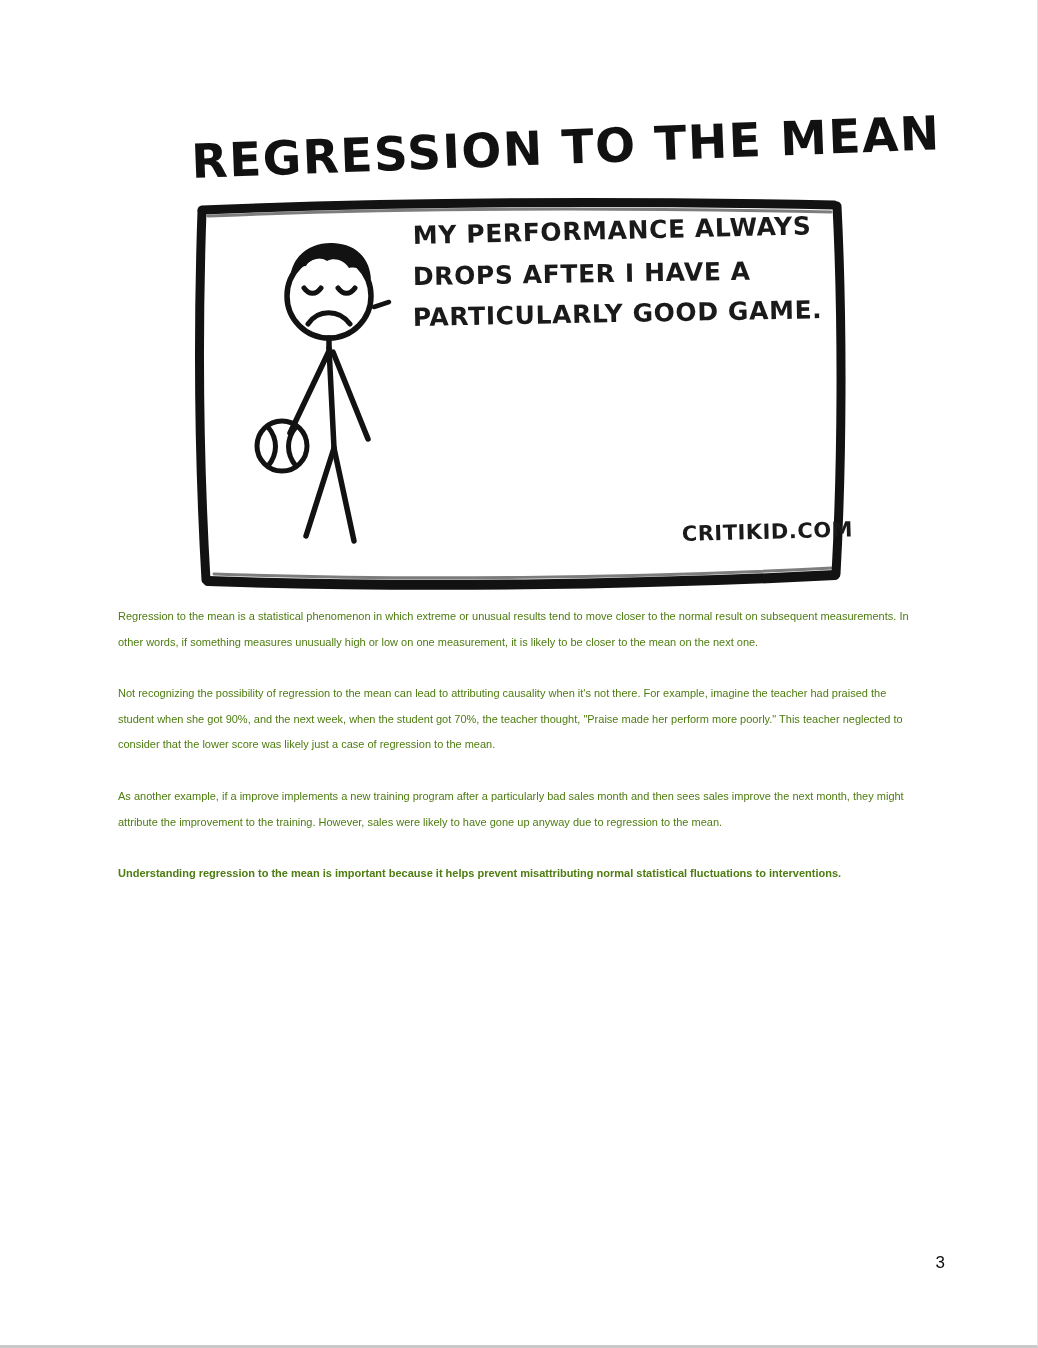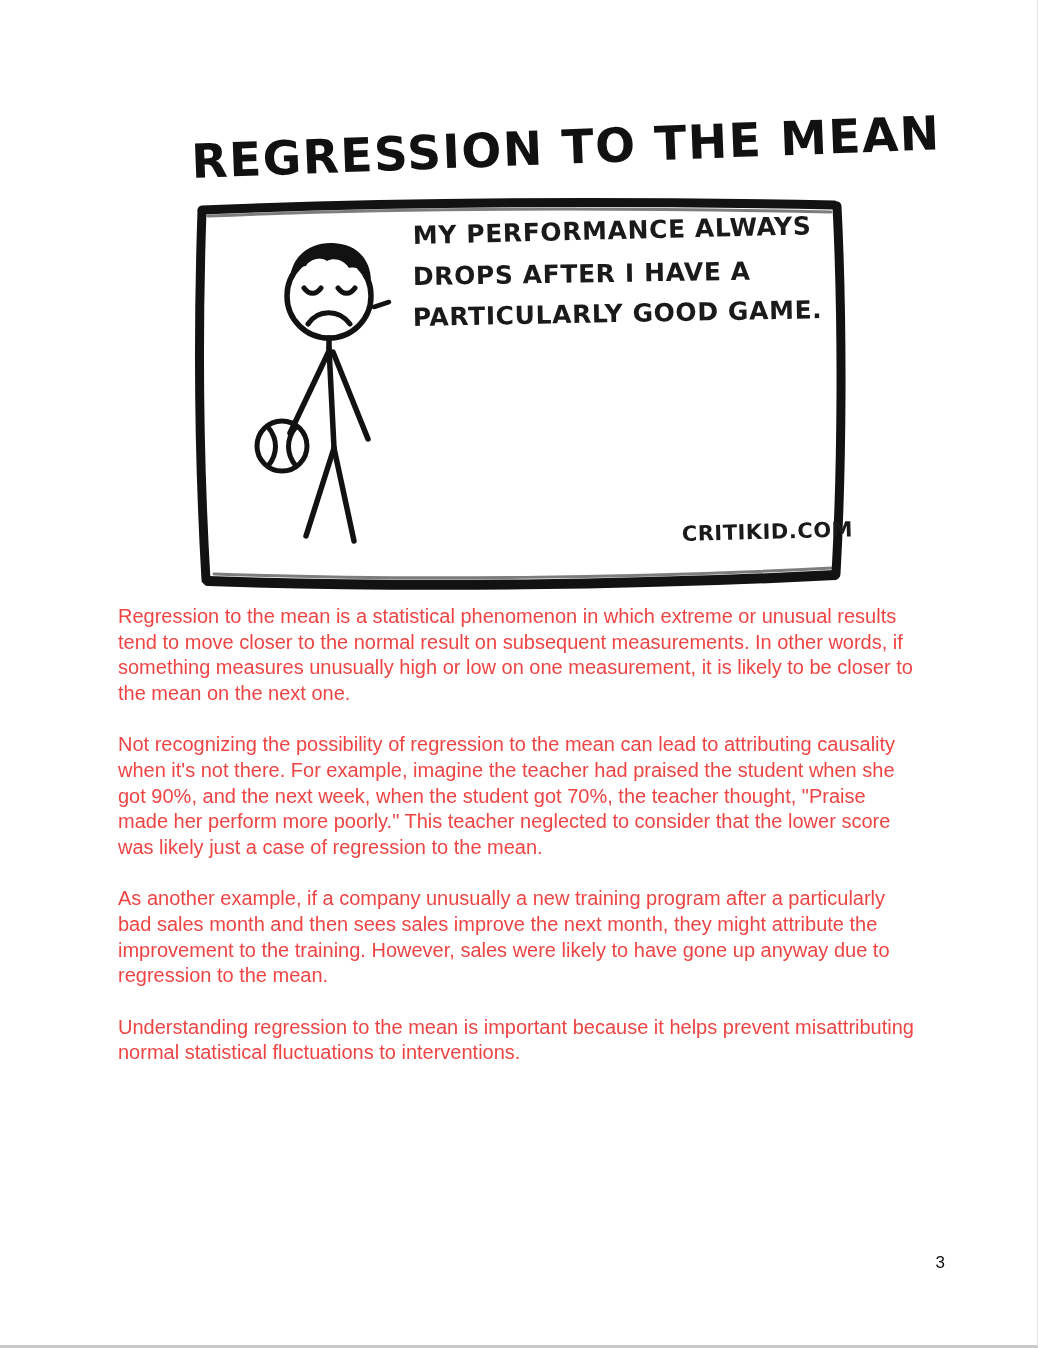--- a/index.html
+++ b/index.html
@@ -71,26 +71,26 @@
   
   #article {
     position: absolute;
     left: 118px;
     top: 604px;
     width: 800px;
   }
   #article p {
     margin: 0 0 26px 0;
     font-family: "Liberation Sans", sans-serif;
-    font-size: 20px;
+    font-size: 11px;
     line-height: 25.6px;
-    color: #ef4444;
+    color: #4d7c0f;
     text-align: left;
   }
-  #article p:last-child { margin-bottom: 0; }
+  #article p:last-child { margin-bottom: 0; font-weight: bold; }
 
   #page-number {
     position: absolute;
     right: 92px;
     top: 1253px;
     font-family: "Liberation Sans", sans-serif;
     font-size: 17px;
     color: #0d0d0d;
   }
 </style>
@@ -155,19 +155,19 @@
         <text class="hand-speech" x="227" y="130" transform="rotate(-1.1 227 130)">PARTICULARLY GOOD GAME.</text>
       </g>
 
       <text class="hand-mark" x="496" y="345" transform="rotate(-1.5 496 345)">CRITIKID.COM</text>
     </svg>
   </div>
 
   <div id="article">
     <p>Regression to the mean is a statistical phenomenon in which extreme or unusual results tend to move closer to the normal result on subsequent measurements. In other words, if something measures unusually high or low on one measurement, it is likely to be closer to the mean on the next one.</p>
     <p>Not recognizing the possibility of regression to the mean can lead to attributing causality when it's not there. For example, imagine the teacher had praised the student when she got 90%, and the next week, when the student got 70%, the teacher thought, "Praise made her perform more poorly." This teacher neglected to consider that the lower score was likely just a case of regression to the mean.</p>
-    <p>As another example, if a company unusually a new training program after a particularly bad sales month and then sees sales improve the next month, they might attribute the improvement to the training. However, sales were likely to have gone up anyway due to regression to the mean.</p>
+    <p>As another example, if a improve implements a new training program after a particularly bad sales month and then sees sales improve the next month, they might attribute the improvement to the training. However, sales were likely to have gone up anyway due to regression to the mean.</p>
     <p>Understanding regression to the mean is important because it helps prevent misattributing normal statistical fluctuations to interventions.</p>
   </div>
 
   <div id="page-number">3</div>
 
 </div>
 
 </body></html>

